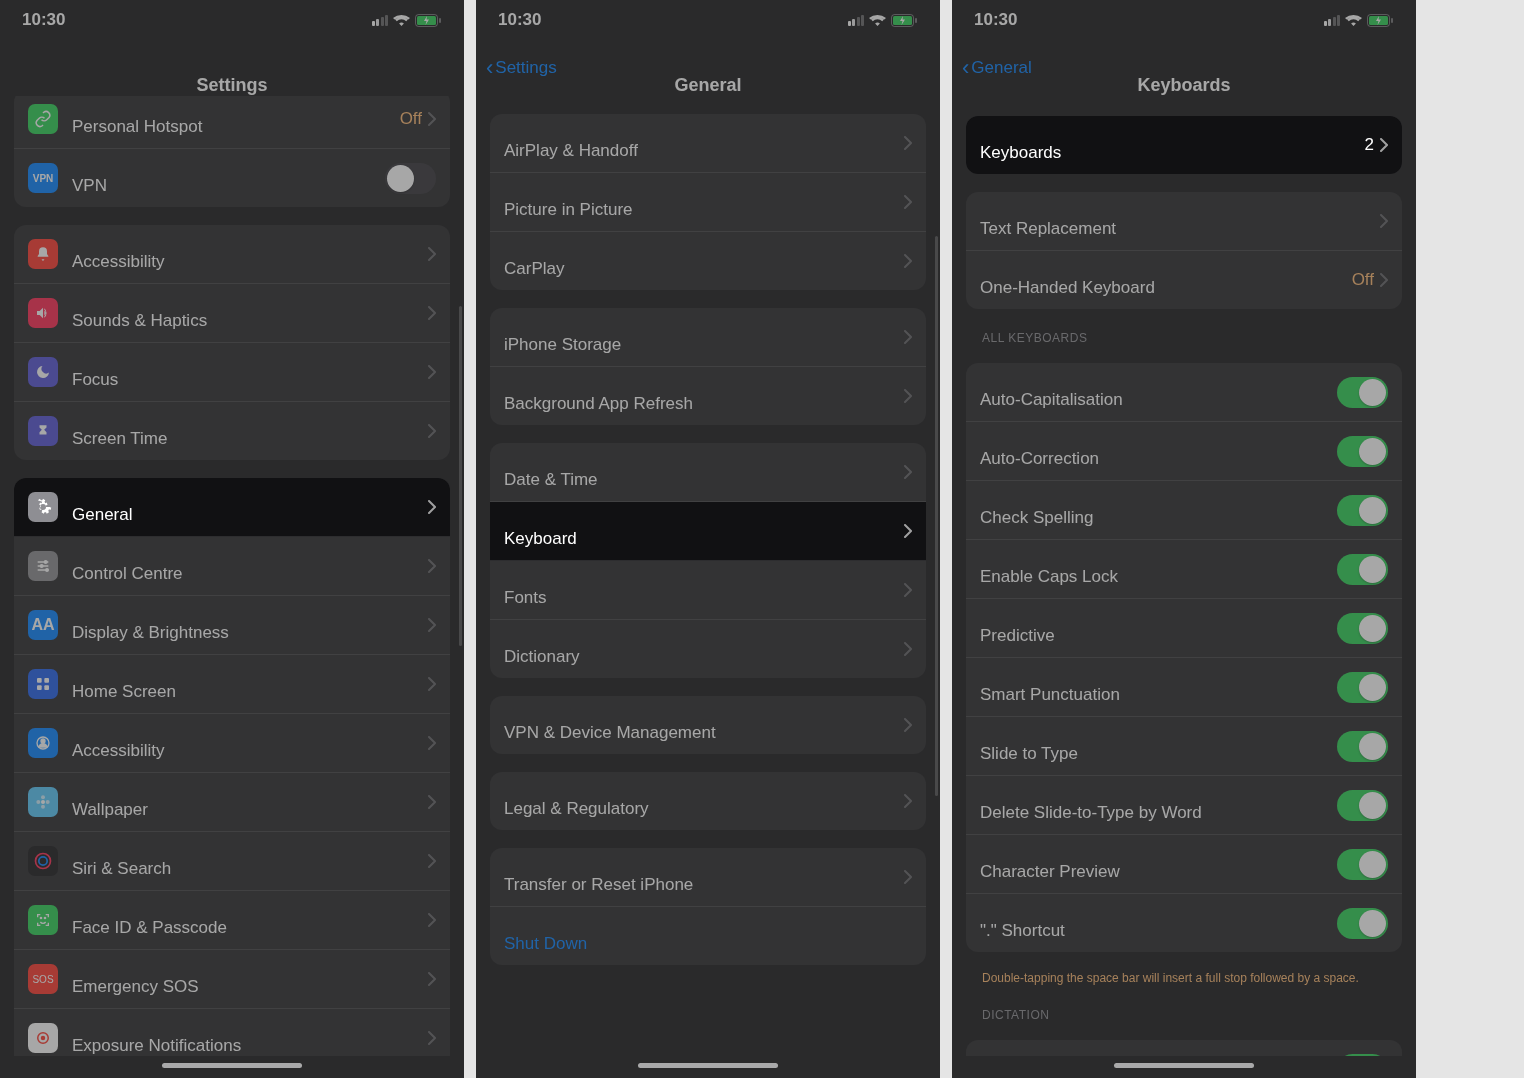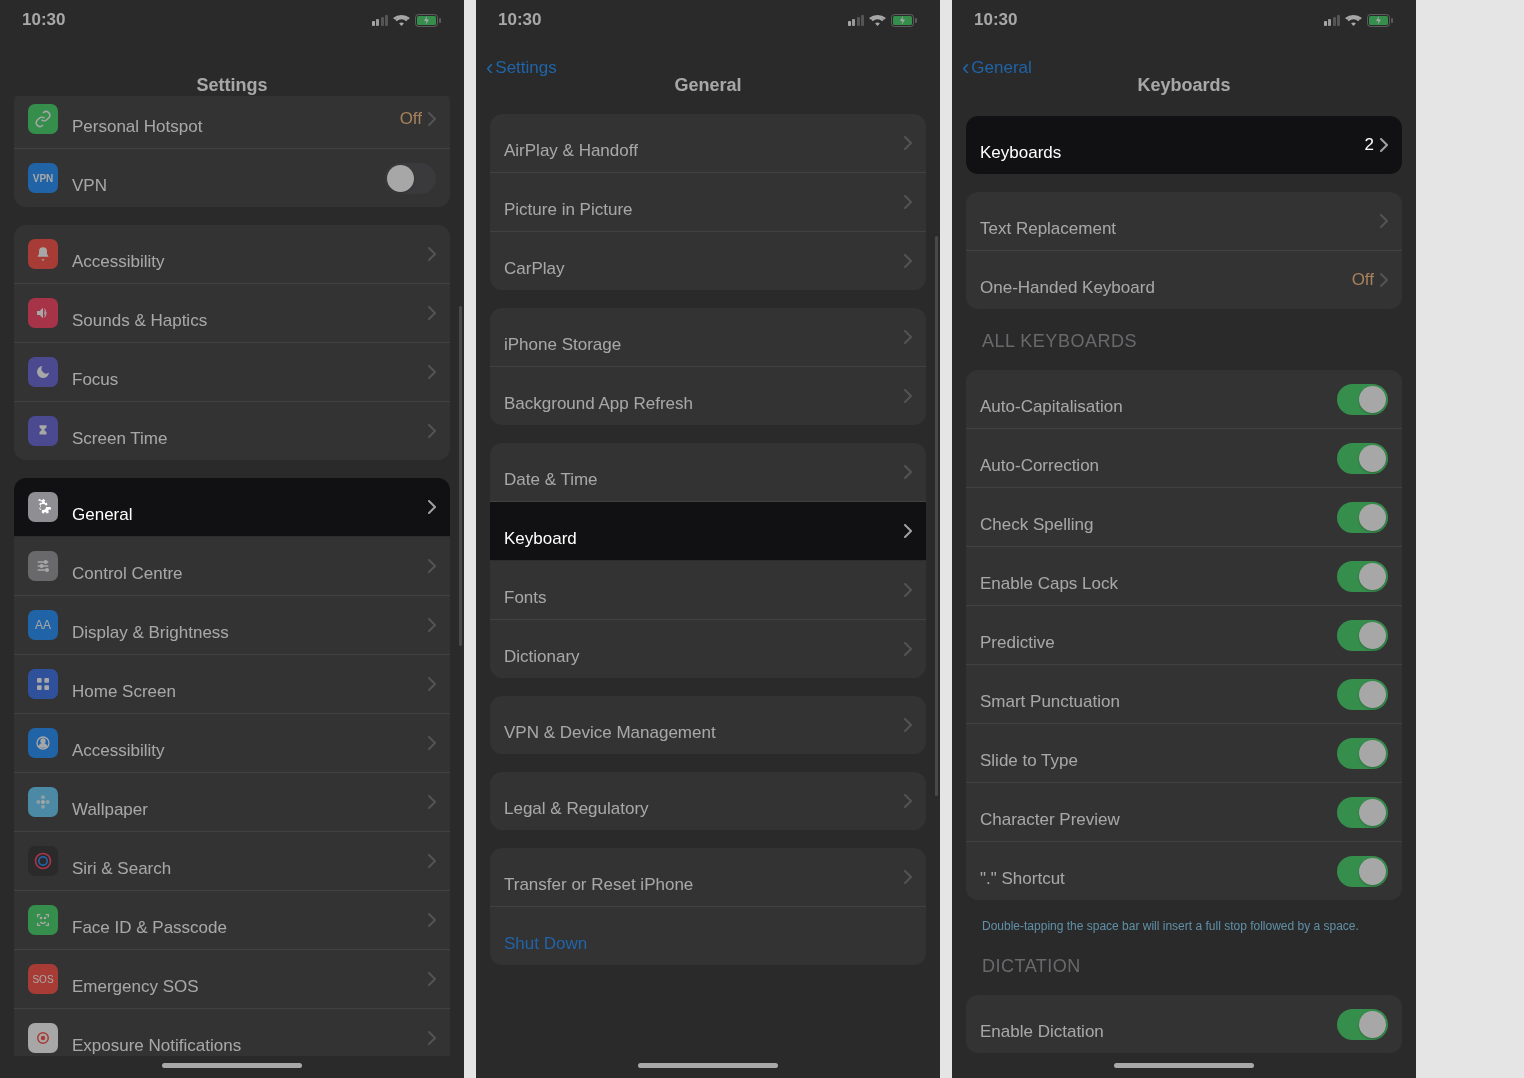--- a/index.html
+++ b/index.html
@@ -83,26 +83,26 @@
   margin-right: 14px; display: flex; align-items: center; justify-content: center;
   flex-shrink: 0;
 }
 .row.highlight {
   background: #111113 !important;
   position: relative;
   z-index: 60;
 }
 .row.highlight .label, .row.highlight .chevron, .row.highlight .value { color: #fff; }
 .section-header {
-  color: #8e8e93; font-size: 18px; font-weight: 400;
+  color: #8e8e93; font-size: 12px; font-weight: 400;
   text-transform: uppercase; letter-spacing: 0.5px;
   margin: 22px 30px 6px;
 }
 .section-footer {
-  color: #7dd3fc; font-size: 12px; line-height: 1.35;
+  color: #fdba74; font-size: 12px; line-height: 1.35;
   margin: 6px 30px 4px;
 }
 .toggle {
   width: 51px; height: 31px; border-radius: 16px;
   background: #39383d; position: relative; flex-shrink: 0;
 }
 .toggle.on { background: #30d158; }
 .toggle .knob {
   position: absolute; width: 27px; height: 27px; border-radius: 50%;
   background: #fff; top: 2px; left: 2px;
@@ -247,21 +247,21 @@
                 <circle cx="18" cy="18" r="2" fill="#fff"></circle>
               </svg>
             </div>
             <span class="label">Control Centre</span>
             <svg class="chevron" width="8" height="14" viewBox="0 0 8 14">
               <path d="M1 1l6 6-6 6" fill="none" stroke="currentColor" stroke-width="2" stroke-linecap="round"></path>
             </svg>
           </div>
           <div class="row">
             <div class="icon" style="background:#0a84ff">
-              <span style="color:#fff;font-size:12px;font-weight:400">AA</span>
+              <span style="color:#fff;font-size:16px;font-weight:700">AA</span>
             </div>
             <span class="label">Display &amp; Brightness</span>
             <svg class="chevron" width="8" height="14" viewBox="0 0 8 14">
               <path d="M1 1l6 6-6 6" fill="none" stroke="currentColor" stroke-width="2" stroke-linecap="round"></path>
             </svg>
           </div>
           <div class="row">
             <div class="icon" style="background:#2563eb">
               <svg width="16" height="16" viewBox="0 0 24 24" fill="#fff">
                 <rect x="3" y="3" width="7" height="7" rx="1.5"></rect>
@@ -590,20 +590,26 @@
               <div class="knob"></div>
             </div>
           </div>
           <div class="row">
             <span class="label">Slide to Type</span>
             <div class="toggle on">
               <div class="knob"></div>
             </div>
           </div>
           <div class="row">
+            <span class="label">Delete Slide-to-Type by Word</span>
+            <div class="toggle on">
+              <div class="knob"></div>
+            </div>
+          </div>
+          <div class="row">
             <span class="label">Character Preview</span>
             <div class="toggle on">
               <div class="knob"></div>
             </div>
           </div>
           <div class="row">
             <span class="label">"." Shortcut</span>
             <div class="toggle on">
               <div class="knob"></div>
             </div>

